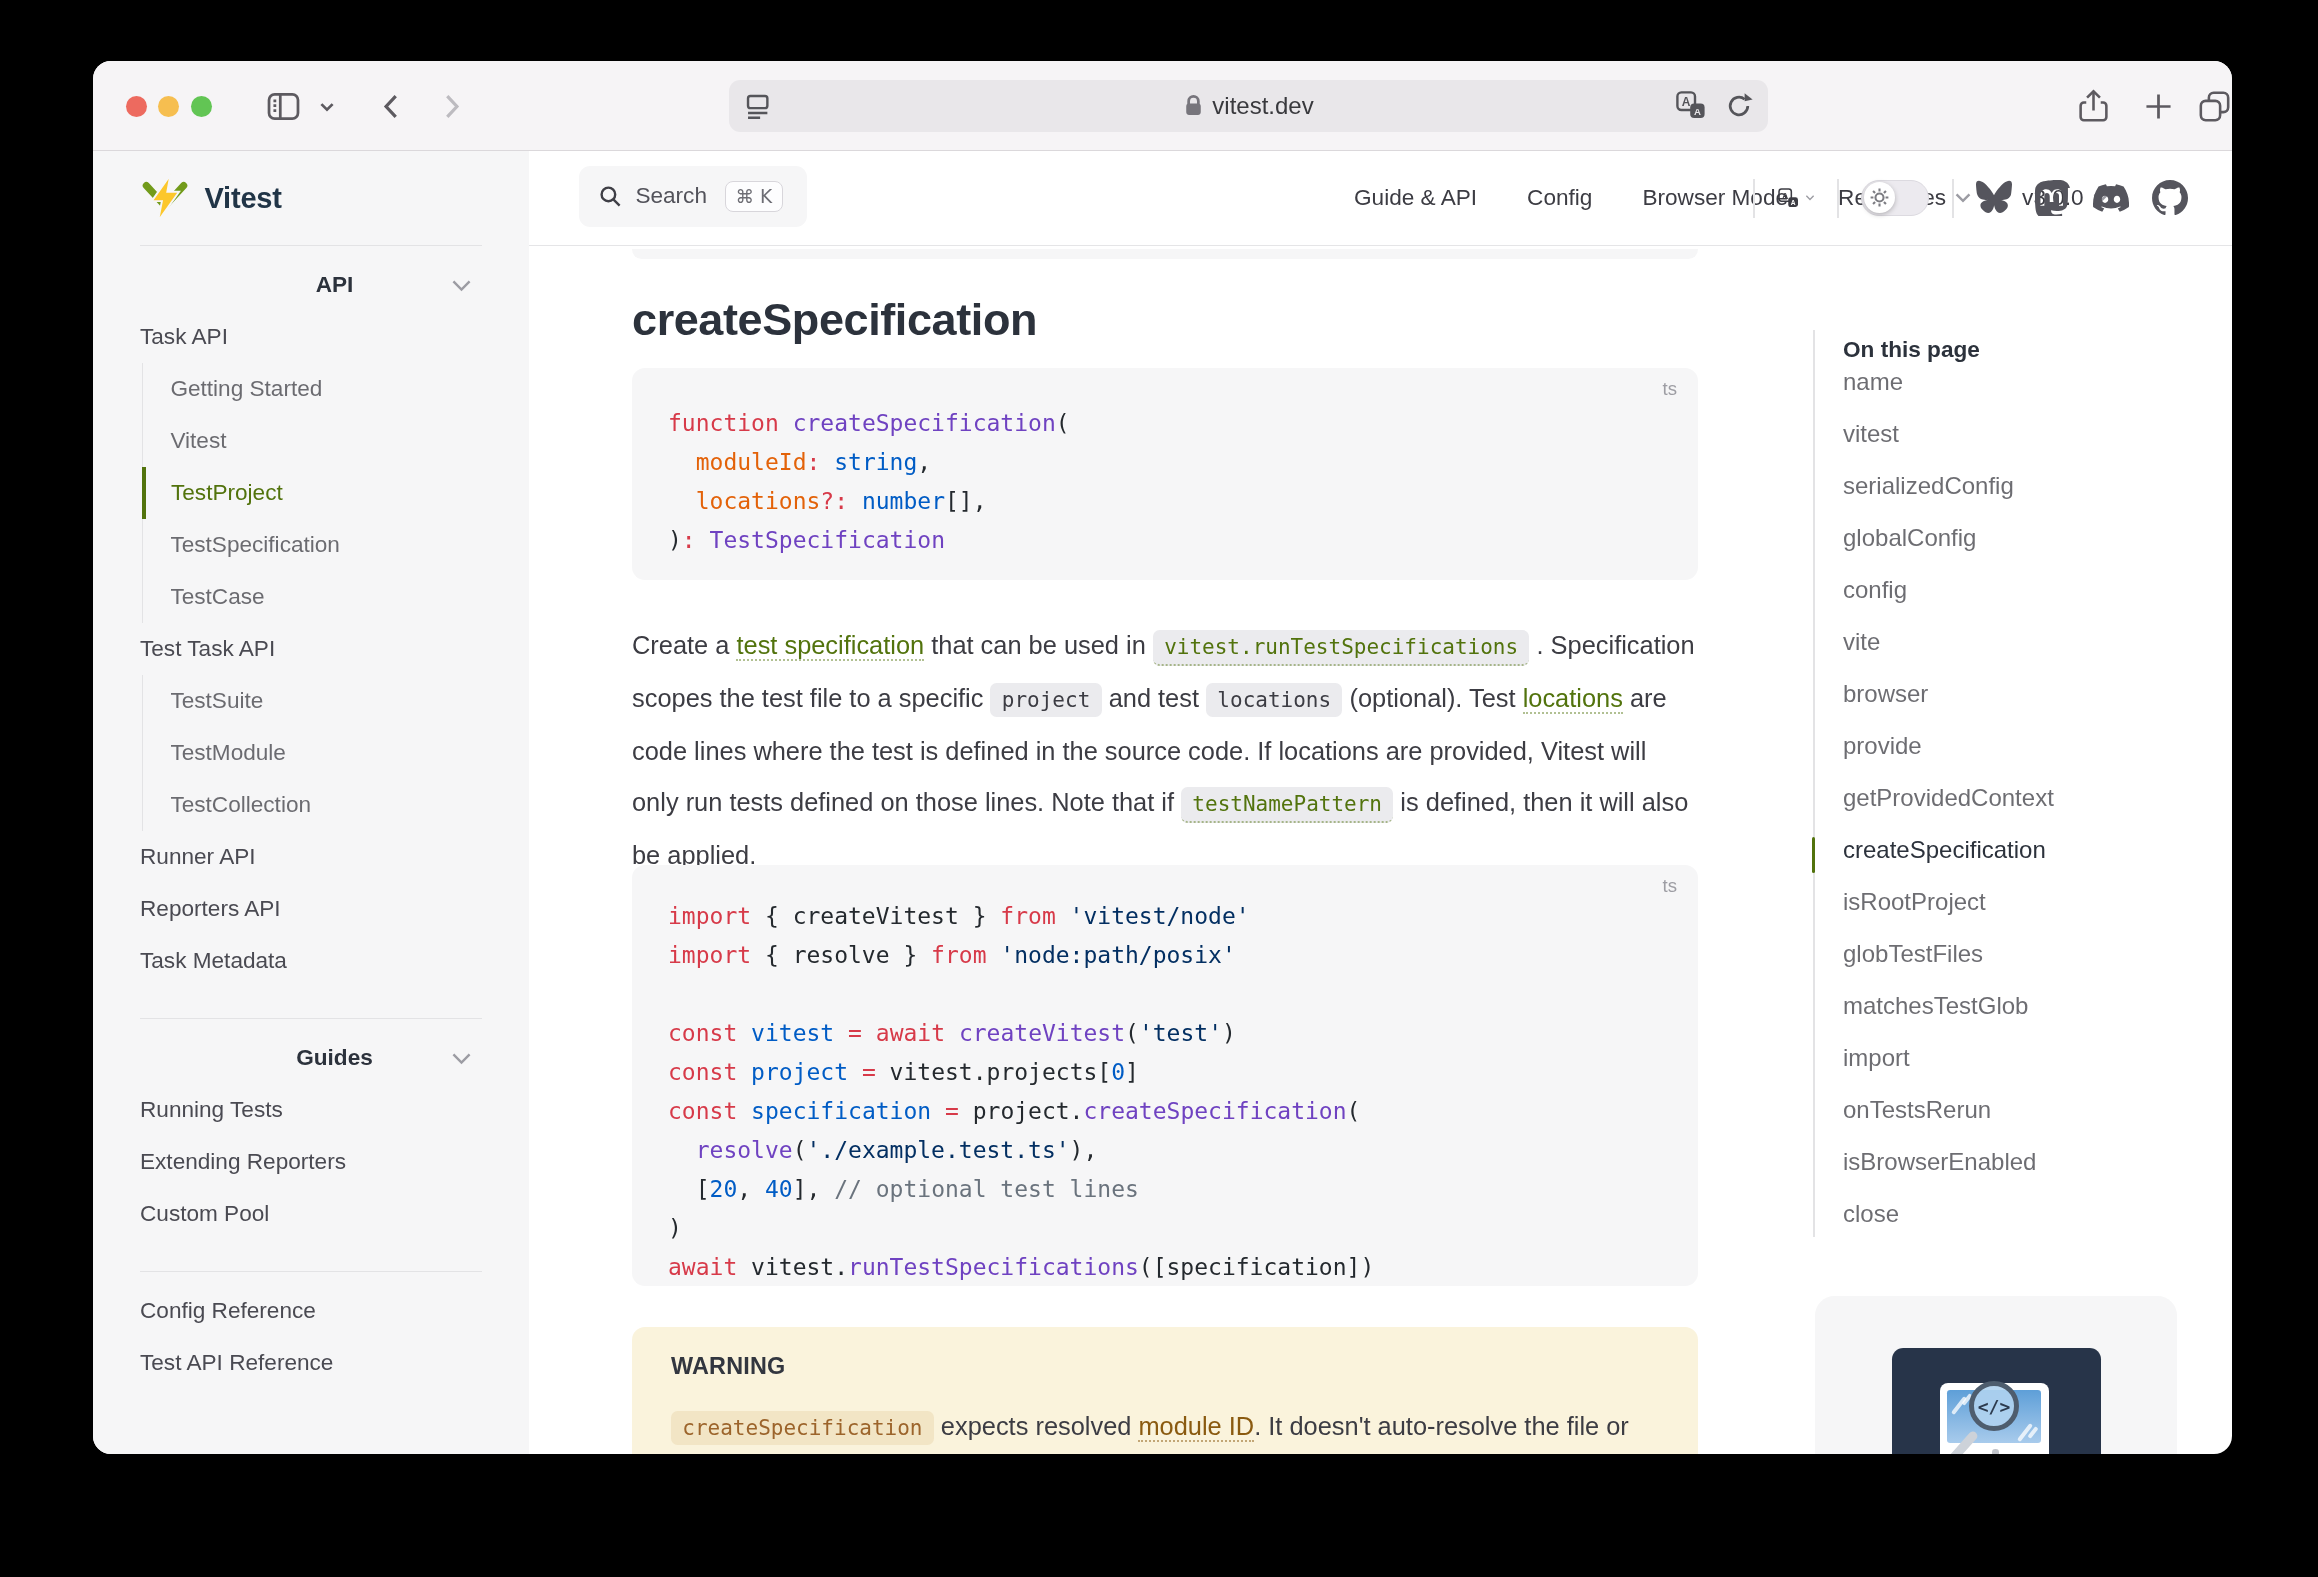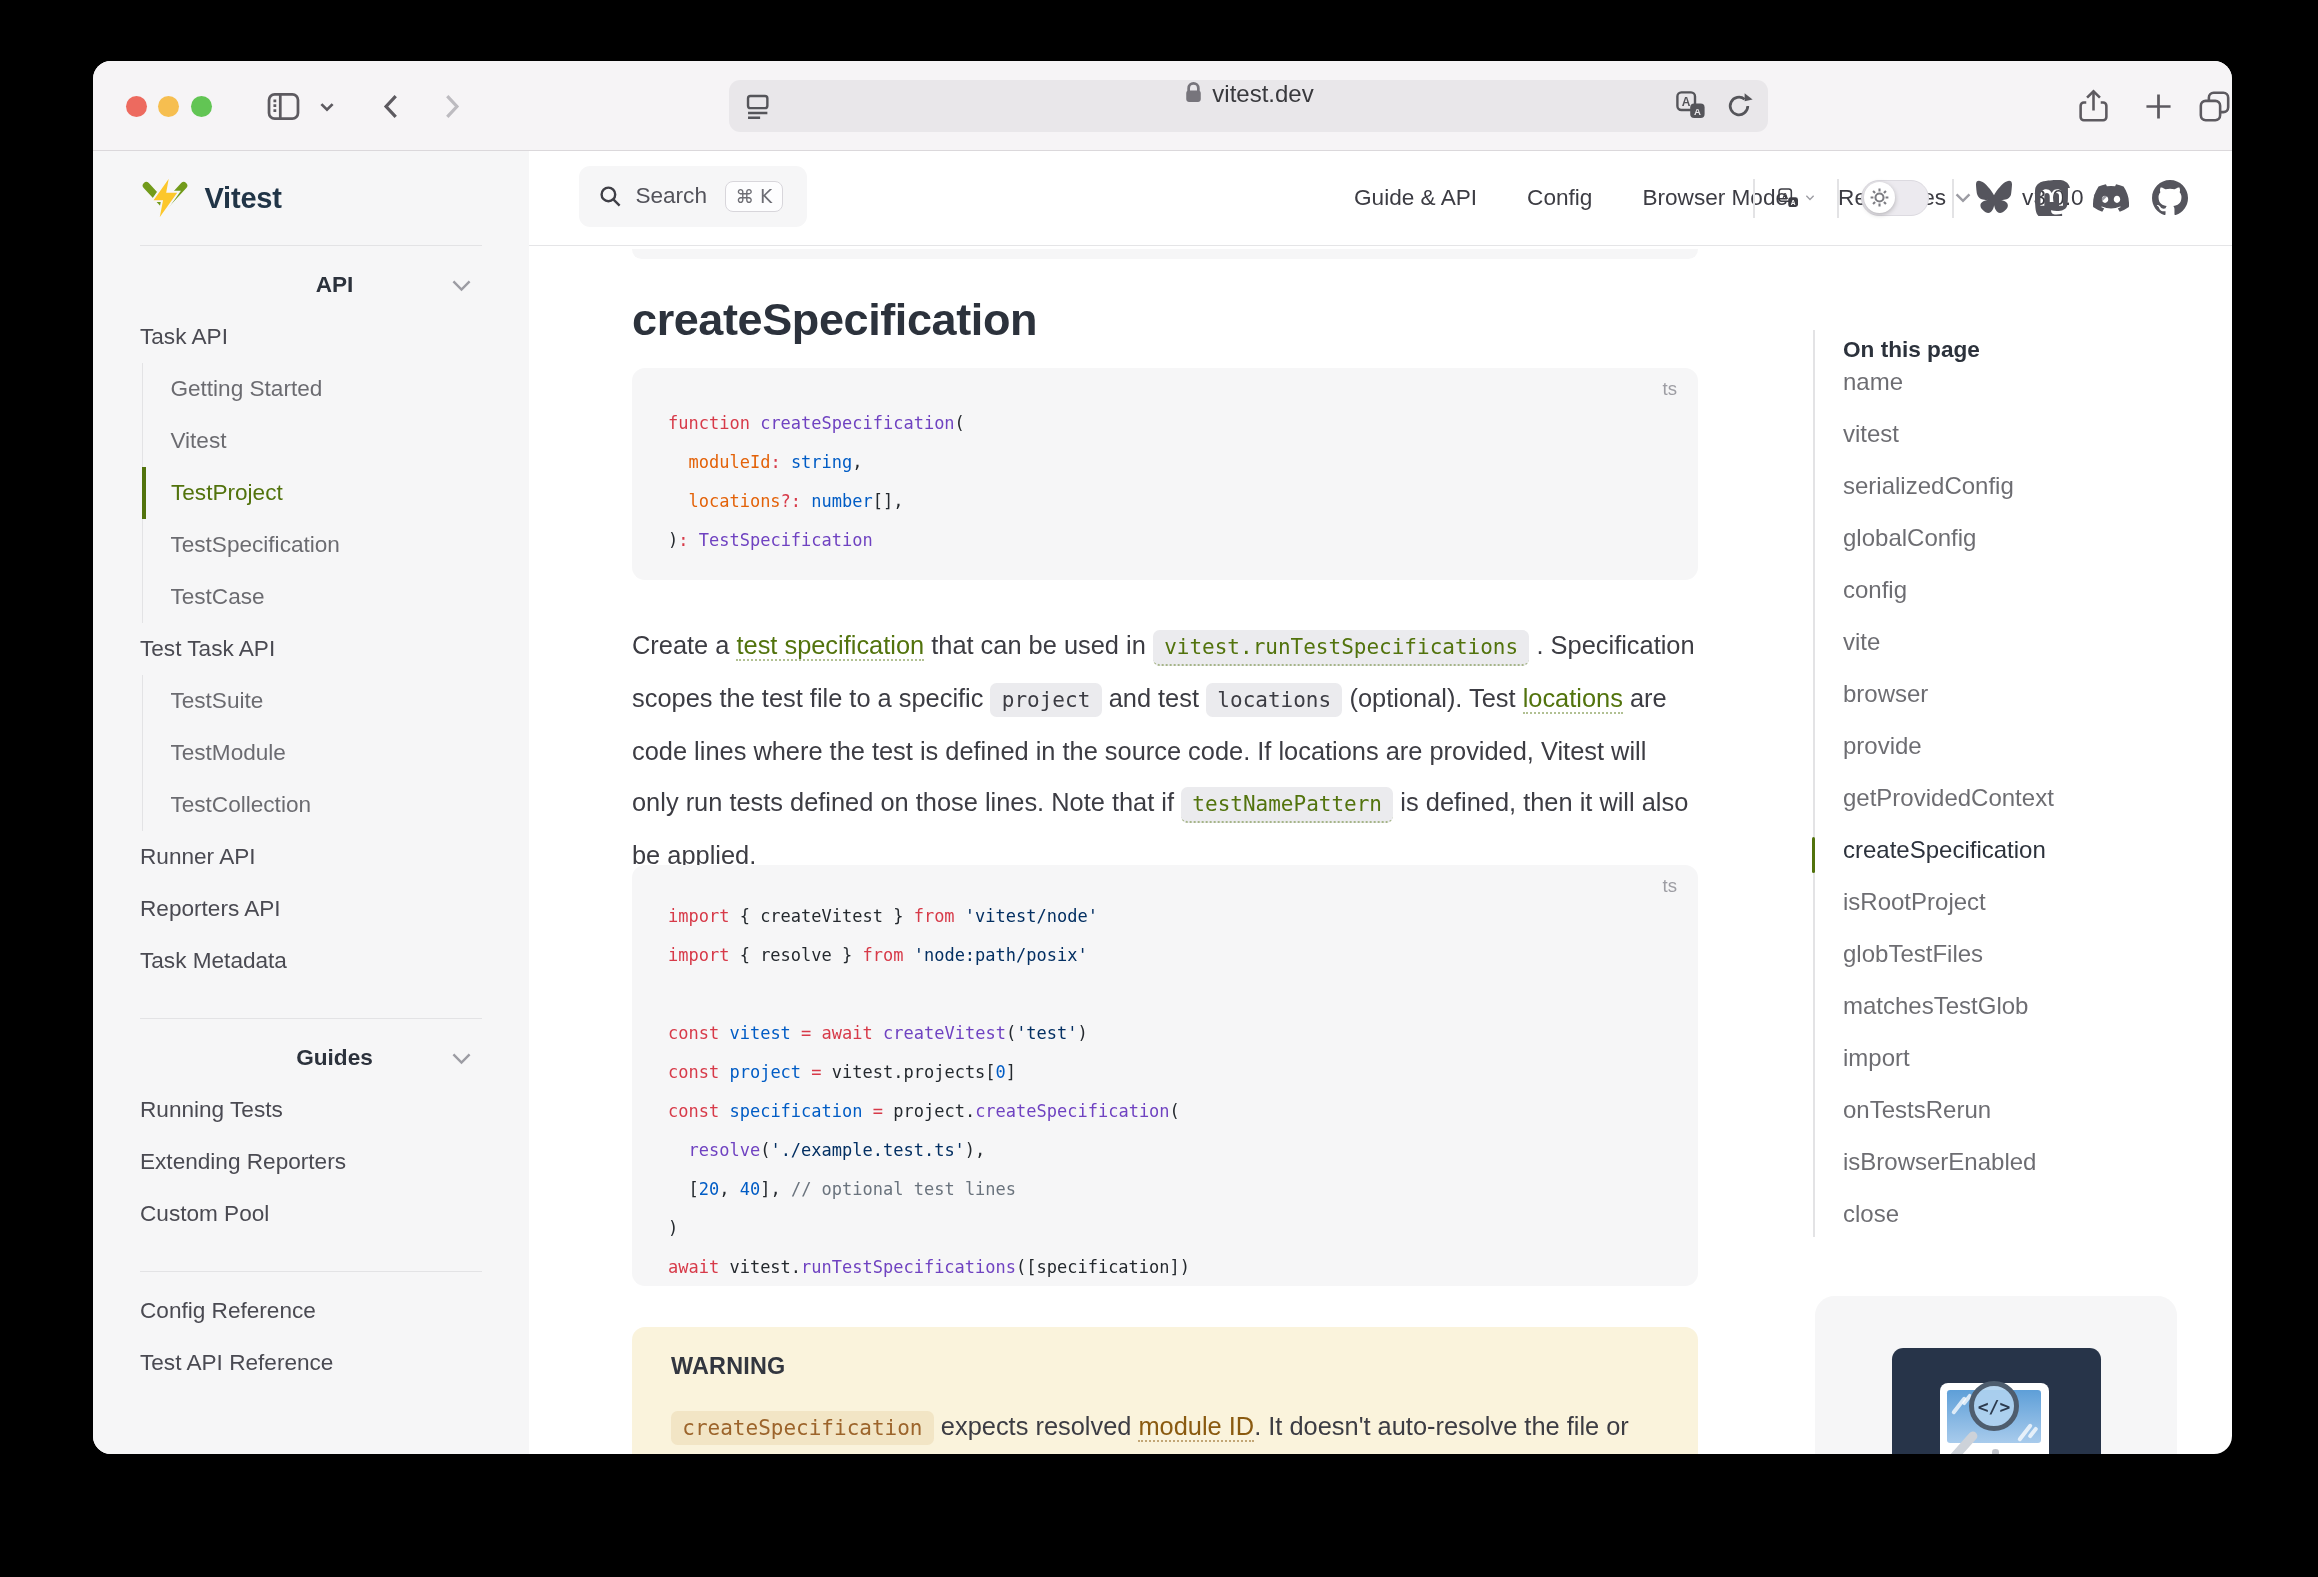--- a/index.html
+++ b/index.html
@@ -11,21 +11,21 @@
   .window { position:absolute; left:93px; top:61px; width:2139px; height:1393px;
     background:#fff; border-radius:18px; overflow:hidden; box-shadow:0 32px 97px rgba(0,0,0,.6); }
   .titlebar { position:absolute; left:0; top:0; width:100%; height:90px;
     background:#f6f4f6; border-bottom:1.6px solid #dbd8db; }
   .lights { position:absolute; left:33px; top:35px; display:flex; gap:11.3px; }
   .light { width:21px; height:21px; border-radius:50%; }
   .tb-ic { position:absolute; top:27.4px; width:37px; height:37px; color:#5d5a60; }
   .tb-ic svg { width:100%; height:100%; }
   .url-bar { position:absolute; left:636px; top:19.4px; width:1039px; height:52px;
     background:#e9e7ea; border-radius:11.3px; display:flex; align-items:center; }
-  .url-center { position:absolute; left:0; right:0; top:0; bottom:0; display:flex; justify-content:center; gap:8px; }
+  .url-center { position:absolute; left:0; right:0; top:0; bottom:0; display:flex; align-items:center; justify-content:center; gap:8px; }
   .url-text { font-size:24px; color:#39393d; }
   .url-left { position:absolute; left:14.5px; top:11.3px; width:29px; height:29px; color:#55555a; }
   .url-right { position:absolute; right:13px; top:9.7px; display:flex; gap:16px; color:#55555a; }
   .url-right svg { width:32px; height:32px; }
 
   
   .sidebar { position:absolute; left:0; top:90px; width:436px; bottom:0; background:#f6f6f7; }
   .navbar { position:absolute; left:436px; top:90px; right:0; height:95px; background:#fff; border-bottom:1.6px solid #e5e5e7; }
 
   
@@ -62,21 +62,21 @@
   .soc svg { width:100%; height:100%; }
   .lang-ic { width:37px; height:32px; color:#3c3c43; cursor:pointer; display:flex; align-items:center; gap:6.5px; }
 
   
   .remnant { position:absolute; left:539px; top:188px; width:1066px; height:9.7px; background:#f6f6f7; border-radius:0 0 9.7px 9.7px; }
   .h1 { position:absolute; left:539px; top:233px; font-size:45px; font-weight:700; letter-spacing:-0.4px; color:#2c323c; }
   .codeblock { position:absolute; left:539px; width:1066px; background:#f6f6f7; border-radius:13px; }
   .cb1 { top:307px; height:212px; }
   .cb2 { top:804px; height:421px; }
   .lang-tag { position:absolute; right:21px; top:9.7px; font-size:18.6px; color:#9d9da3; }
-  pre.code { font-family:"DejaVu Sans Mono", monospace; font-size:17px; line-height:39px; padding:36px 36px 0 36px; }
+  pre.code { font-family:"DejaVu Sans Mono", monospace; font-size:23px; line-height:39px; padding:36px 36px 0 36px; }
   .cb2 pre.code { padding-top:32px; }
   .tk-k{color:#d73a49} .tk-f{color:#6f42c1} .tk-v{color:#005cc5} .tk-t{color:#005cc5}
   .tk-s{color:#032f62} .tk-n{color:#005cc5} .tk-c{color:#6a737d} .tk-o{color:#e36209} .tk-p{color:#24292e}
 
   .para { position:absolute; left:539px; top:559px; width:1066px; font-size:25.4px; line-height:51px; color:#3c3c43; }
   .run-link { color:#52730d; font-weight:500; border-bottom:2.4px dotted rgba(82,115,13,.45); cursor:pointer; }
   .icode { font-family:"DejaVu Sans Mono", monospace; font-size:21px; background:#ebebee; border-radius:6.5px; padding:4.8px 11.3px; color:#3c3c43; }
   .icode.green { color:#52730d; }
   .icode.link { border-bottom:2.4px dotted rgba(82,115,13,.45); cursor:pointer; }
 

